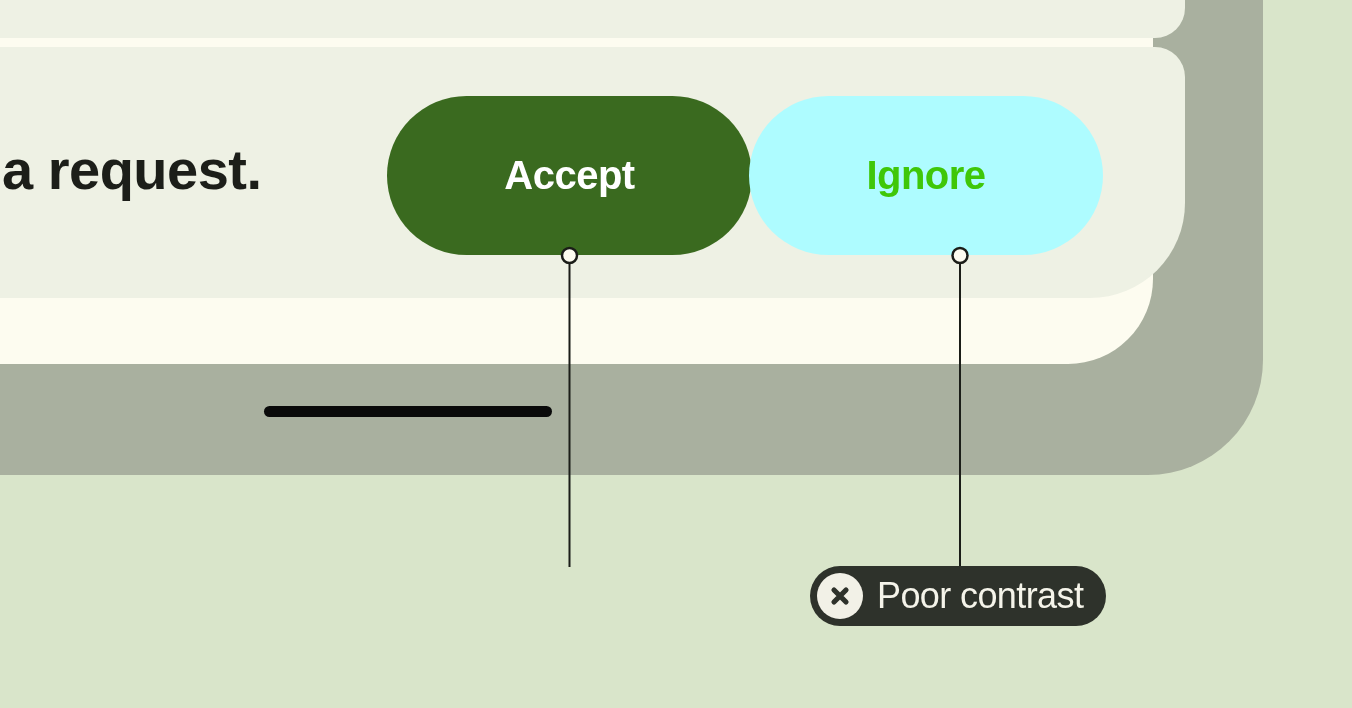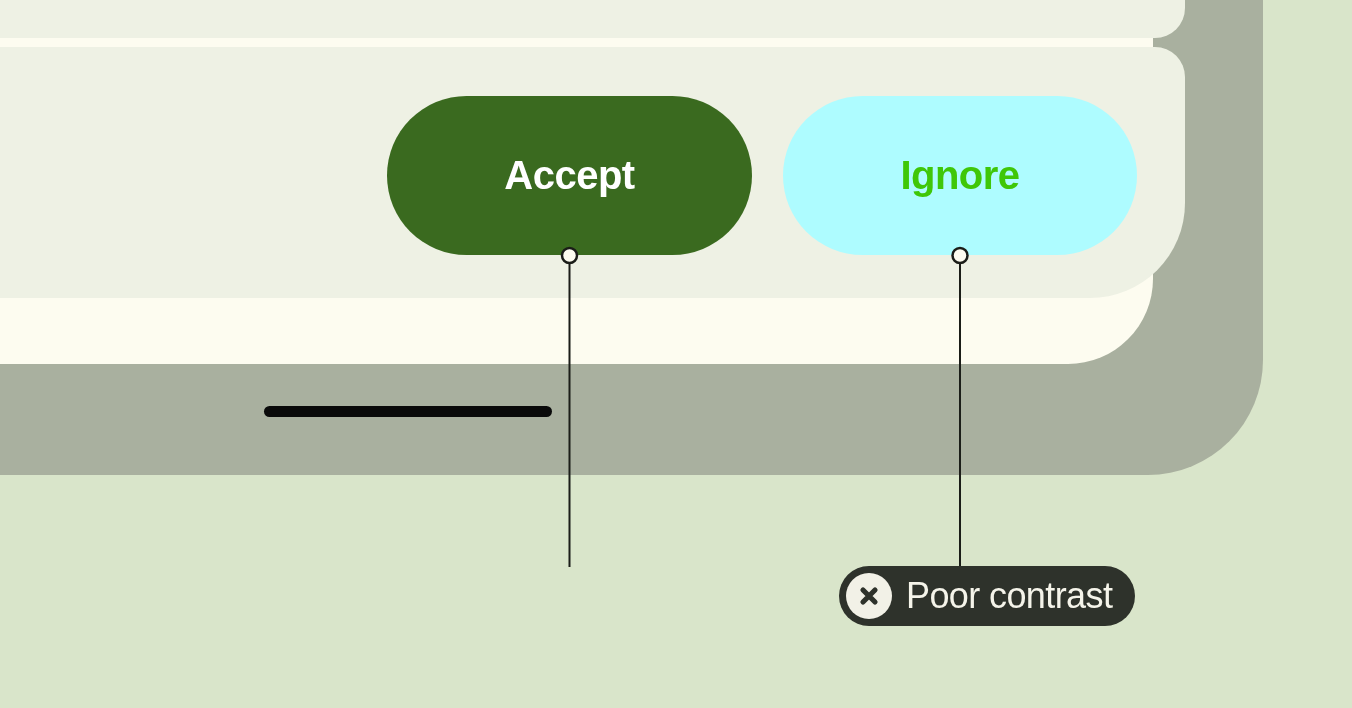--- a/index.html
+++ b/index.html
@@ -62,21 +62,21 @@
     display:flex;align-items:center;justify-content:center;
     font-family:"Liberation Sans", sans-serif;
     font-size:40px;font-weight:700;letter-spacing:-0.5px;
   }
   .btn-accept{
     left:427px;top:49px; 
     width:365px;height:159px;
     background:var(--accept-bg);color:var(--accept-text);
   }
   .btn-ignore{
-    left:823px;top:49px;
+    left:789px;top:49px;
     width:354px;height:159px;
     background:var(--ignore-bg);color:var(--ignore-text);
   }
   .home-bar{
     position:absolute;left:264px;top:406px;
     width:288px;height:11px;border-radius:6px;
     background:var(--home-bar);
   }
 
   
@@ -92,21 +92,21 @@
   
   .callout{
     position:absolute;top:566px;height:60px;
     background:var(--callout-bg);
     border-radius:30px;
     display:flex;align-items:center;
     padding:0 20px 0 7px;gap:14px;
     white-space:nowrap;
   }
   .callout-sufficient{left:383px;width:368px;}
-  .callout-poor{left:839px;width:296px;text-align:center;}
+  .callout-poor{left:810px;width:296px;text-align:center;}
   .callout .badge{width:46px;height:46px;flex:0 0 46px;display:block;}
   .badge circle{fill:var(--icon-circle);}
   .badge path{stroke:var(--callout-bg);stroke-width:5.2;fill:none;
     stroke-linecap:round;stroke-linejoin:round;}
   .callout .label{
     color:var(--callout-text);
     font-size:36px;font-weight:400;letter-spacing:-0.6px;
     line-height:1;
   }
 </style>
@@ -115,20 +115,21 @@
 
 <div class="stage">
 
   <div class="phone-frame">
     <div class="phone-screen"></div>
   </div>
 
   <div class="card card-top"></div>
 
   <div class="card card-main">
+    <div class="request-text">a request.</div>
 
     <button class="pill-btn btn-accept">Accept</button>
 
     <button class="pill-btn btn-ignore">Ignore</button>
   </div>
 
   <div class="home-bar"></div>
 
   <svg class="connector-layer" viewBox="0 0 1352 708" xmlns="http://www.w3.org/2000/svg" aria-hidden="true">
     <g>

